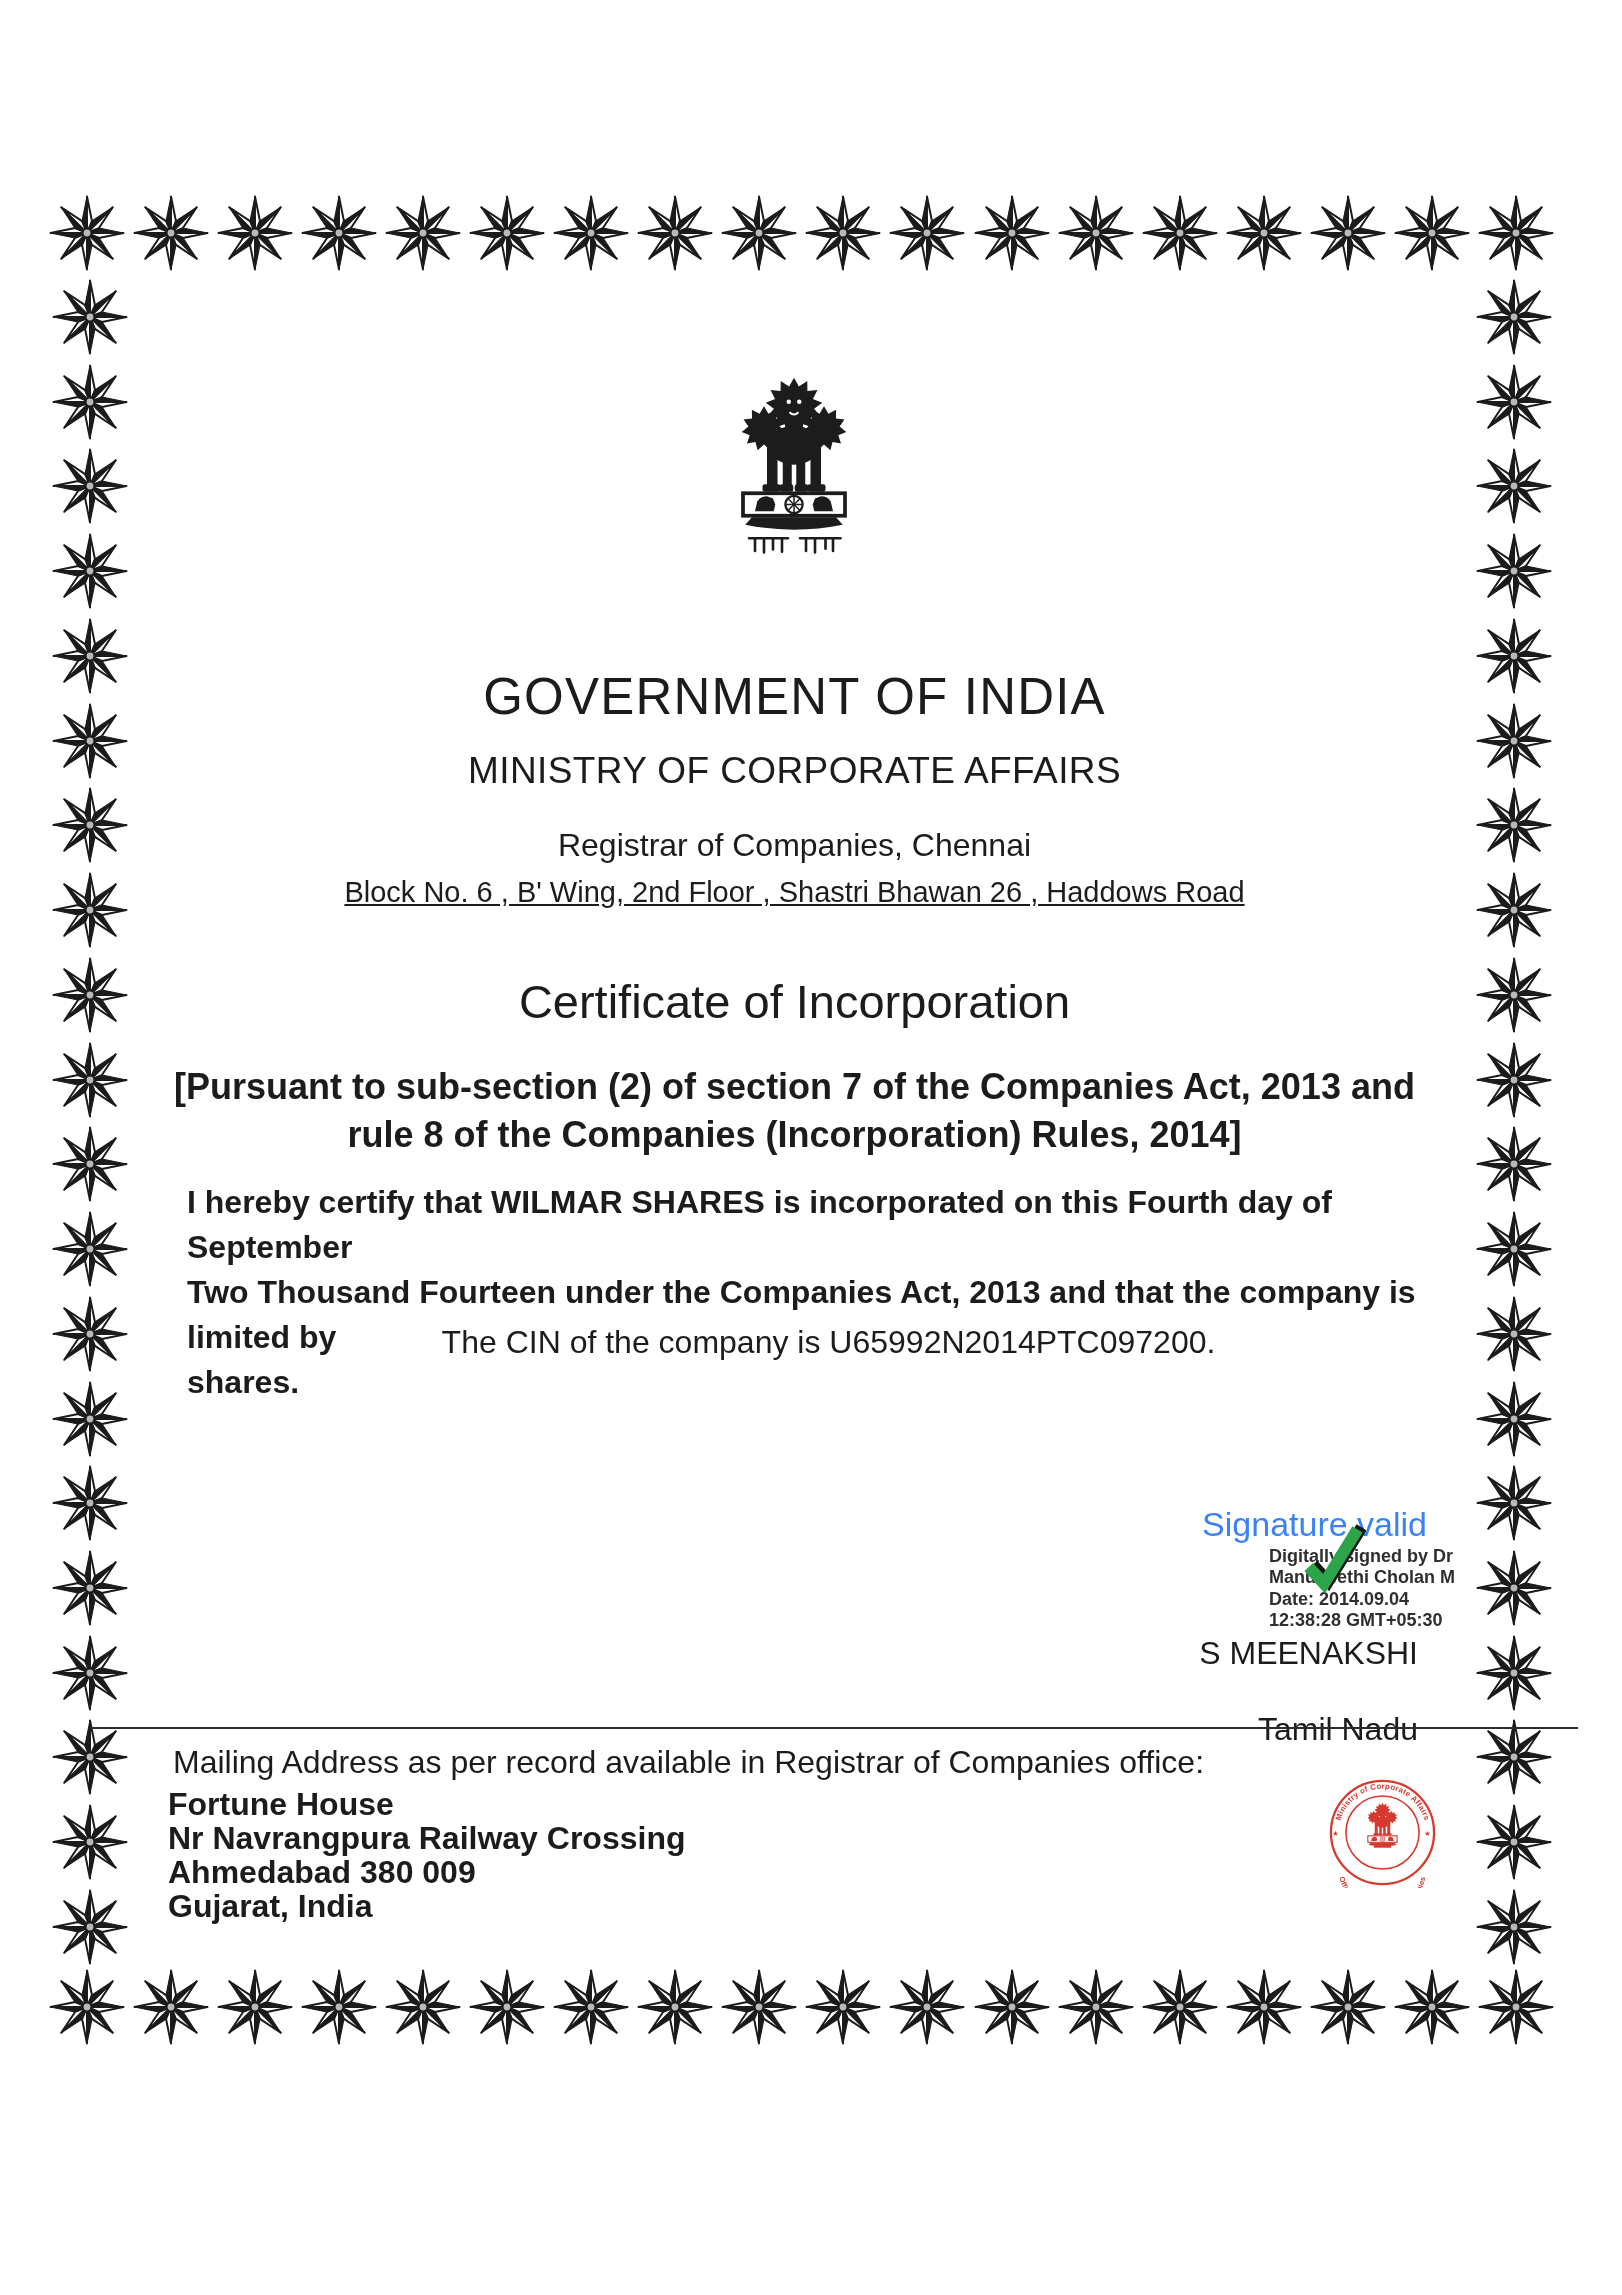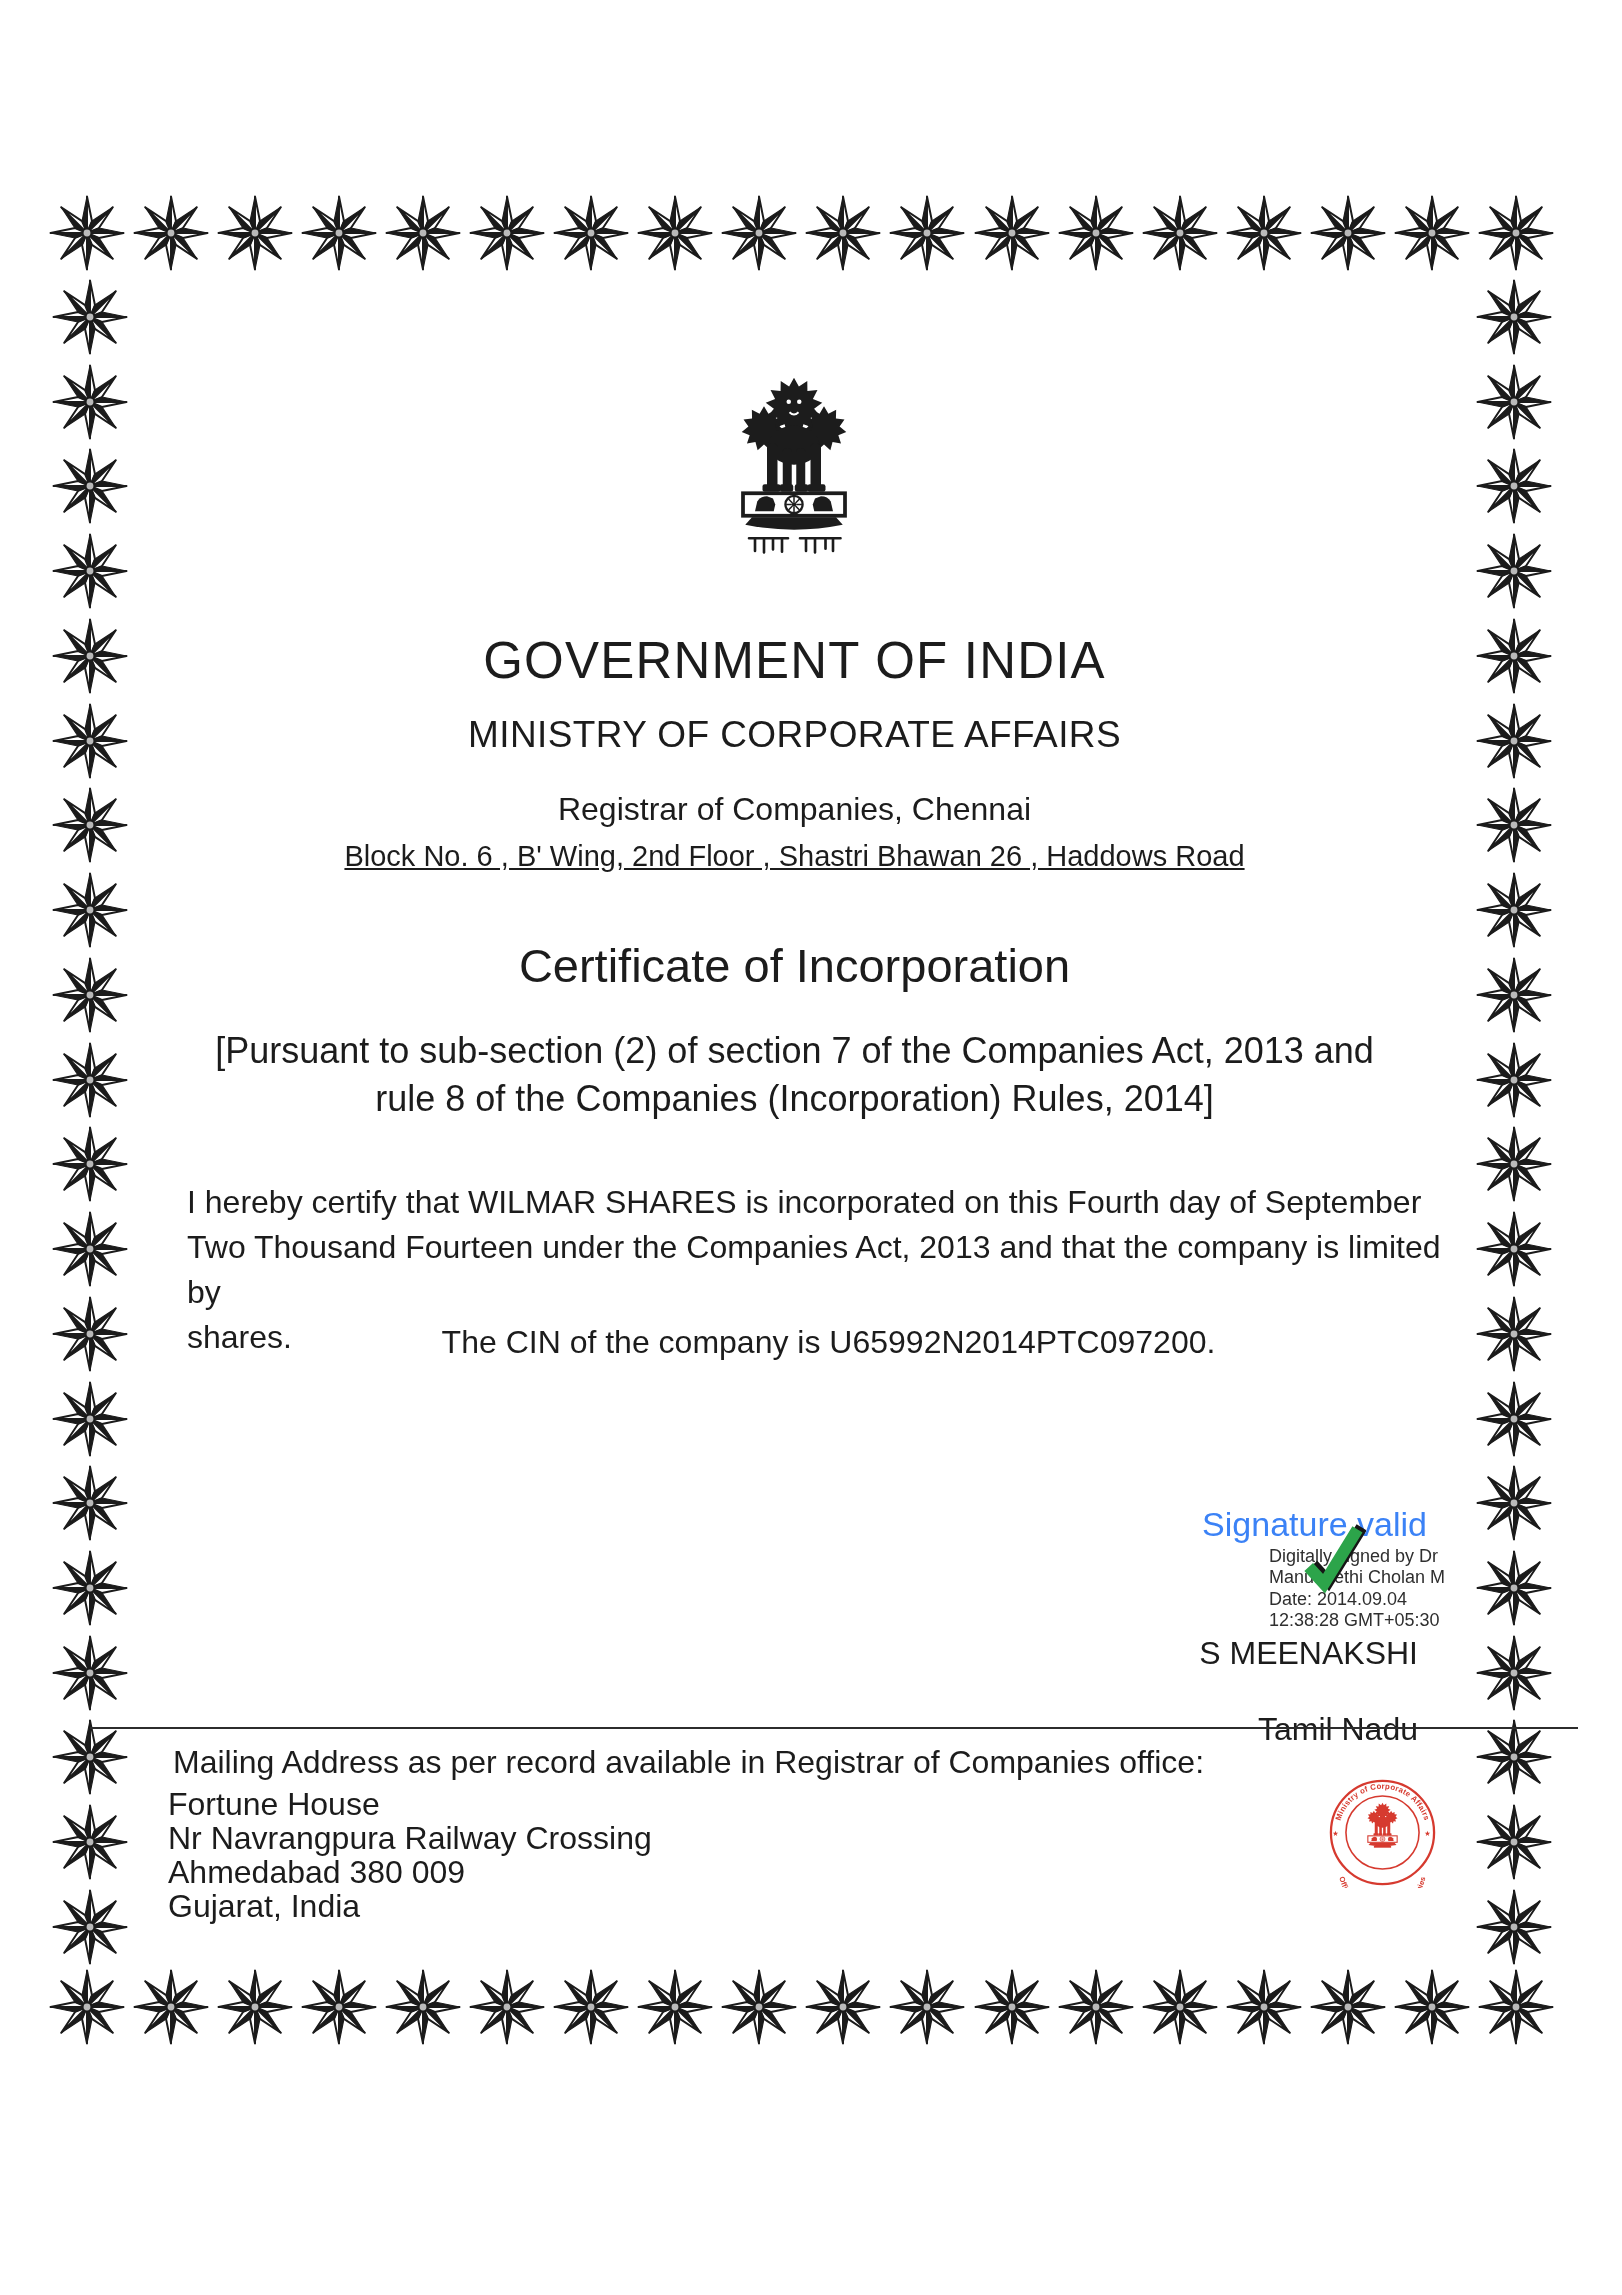--- a/index.html
+++ b/index.html
@@ -9,33 +9,33 @@
   .star-row{position:absolute;display:flex;justify-content:space-between;}
   #b-top{left:49px;top:195px;width:1505px;height:76px;}
   #b-bottom{left:49px;top:1969px;width:1505px;height:76px;}
   #b-left{left:52px;top:279px;width:76px;height:1686px;flex-direction:column;}
   #b-right{left:1476px;top:279px;width:76px;height:1686px;flex-direction:column;}
   .star-row svg{width:76px;height:76px;flex:0 0 auto;}
   
   .emblem{position:absolute;left:719px;top:369px;width:150px;height:190px;}
   .emblem svg{width:100%;height:100%;}
   
-  .c{position:absolute;left:0;width:1589px;text-align:center;}
+  .c{position:absolute;left:0;width:1589px;text-align:center;margin-top:36px;}
   .t-gov{top:631px;font-size:51px;letter-spacing:1.2px;}
   .t-min{top:714px;font-size:37px;letter-spacing:0.4px;}
   .t-reg{top:791px;font-size:32px;}
   .t-addr{top:840px;font-size:29px;text-decoration:underline;}
   .t-cert{top:938px;font-size:47px;text-align:center;}
   .t-sub{top:1027px;font-size:36px;line-height:48px;}
   
   .body{position:absolute;left:187px;width:1283px;font-size:32px;line-height:45px;}
   .p-body{top:1180px;}
   .p-cin{top:1320px;text-align:center;}
   .p-given{top:1422px;}
-  .ml{white-space:pre-line;}
+  .ml{white-space:pre-line;font-weight:bold;}
   
   .sig-valid{position:absolute;top:1505px;right:195px;font-size:34px;color:#3b82f6;}
   .sig-details{position:absolute;left:1269px;top:1546px;font-size:18px;line-height:21.4px;color:#2f2f2f;}
   .sig-check{position:absolute;left:1296px;top:1521px;width:70px;height:78px;}
   .sig-check svg{width:100%;height:100%;}
   .sig-name{position:absolute;top:1635px;right:204px;font-size:32px;}
   .sig-role{position:absolute;top:1673px;right:204px;font-size:32px;}
   .sig-state{position:absolute;top:1711px;right:204px;font-size:32px;}
   .rule{position:absolute;top:1727px;left:90px;width:1488px;height:2.4px;background:#2c2c2c;}
   

